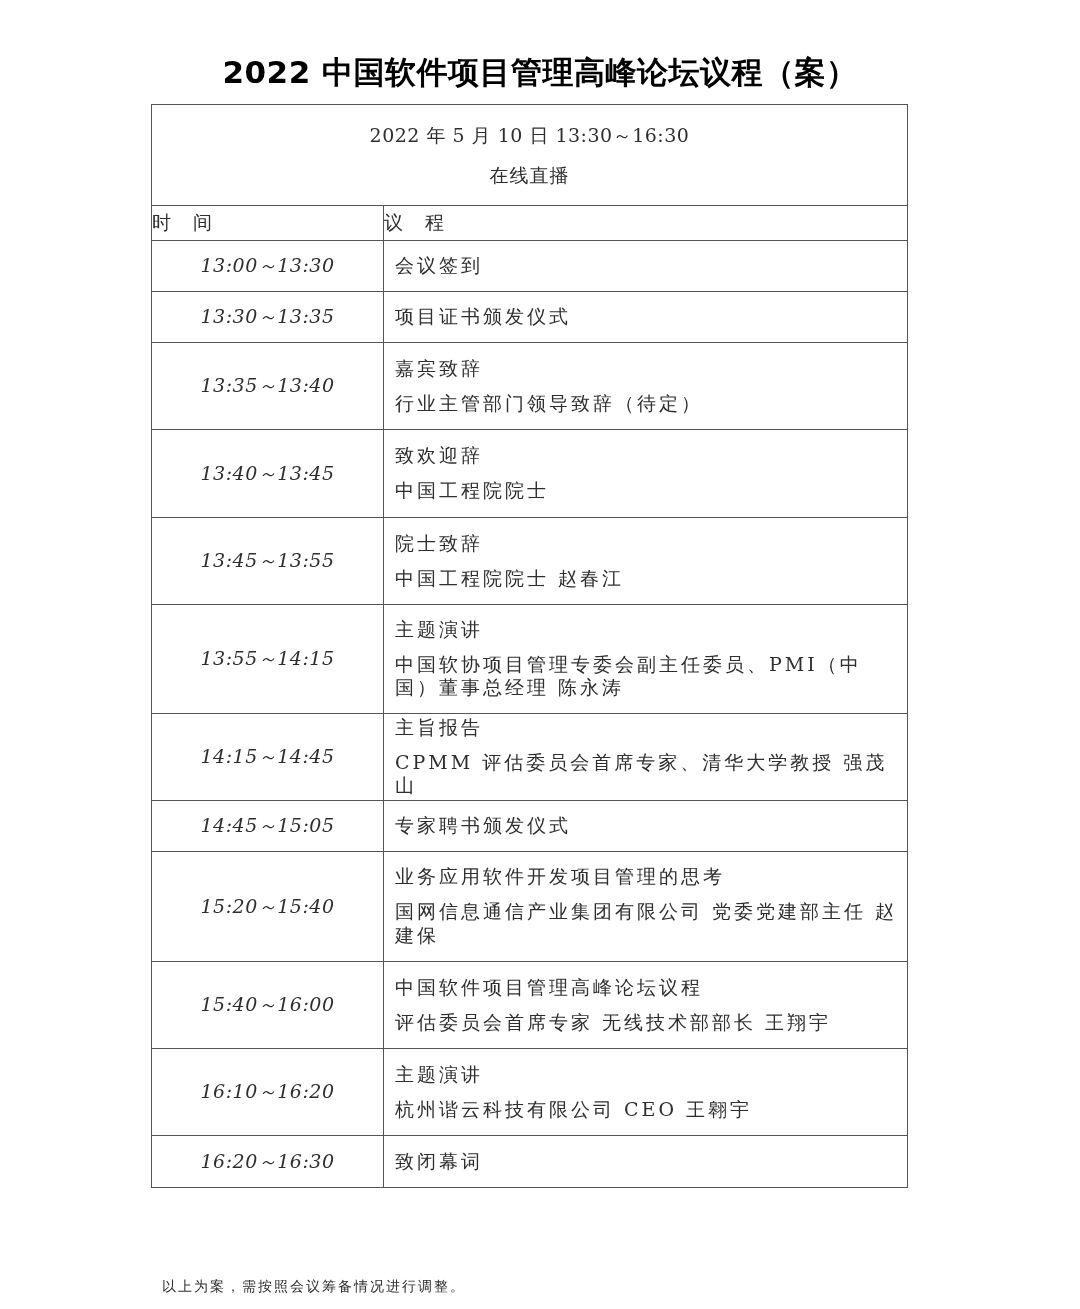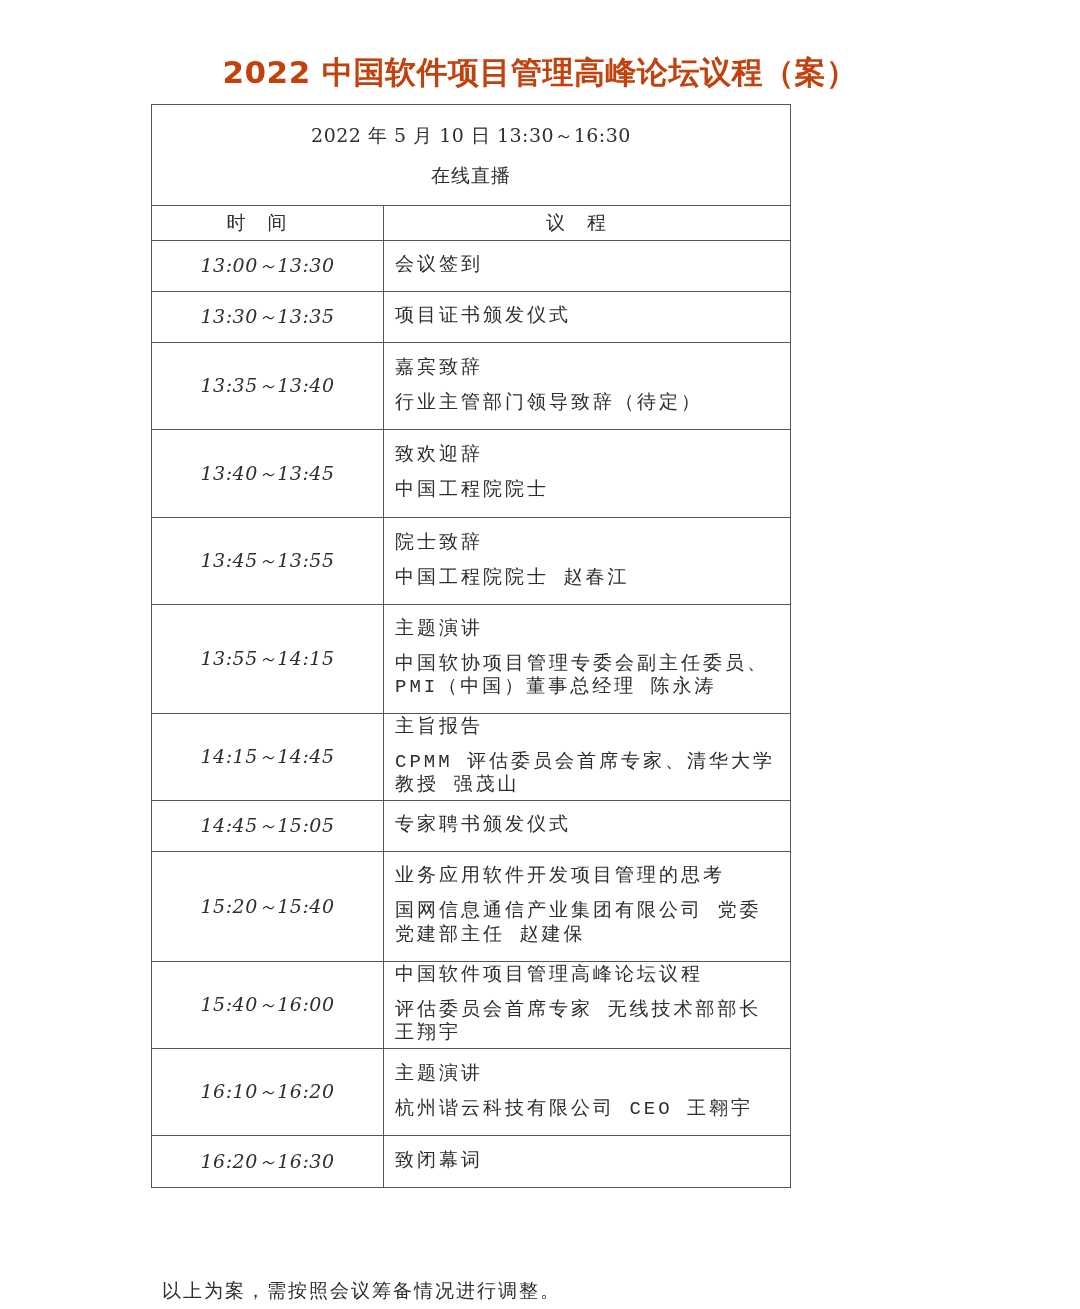--- a/index.html
+++ b/index.html
@@ -18,27 +18,27 @@
     .doc-title {
       position: absolute;
       left: 0;
       top: 52px;
       width: 1080px;
       text-align: center;
       font-family: "DejaVu Sans", "Liberation Sans", sans-serif;
       font-weight: bold;
       font-size: 31px;
       letter-spacing: 0.5px;
-      color: #c2410c;
+      color: #000000;
     }
     table.agenda {
       position: absolute;
       left: 151px;
       top: 104px;
-      width: 640px;
+      width: 757px;
       border-collapse: collapse;
       table-layout: fixed;
     }
     table.agenda td {
       border: 1.6px solid #555555;
       padding: 0;
       vertical-align: middle;
       font-size: 19px;
       color: #2e2e2e;
     }
@@ -51,49 +51,48 @@
       font-size: 19px;
       letter-spacing: 0.5px;
       margin-bottom: 14px;
       margin-top: 2px;
     }
     .header-line2 {
       font-size: 19px;
       letter-spacing: 1px;
     }
     .colhead {
-      text-align: center;
+      text-align: left;
       height: 34px;
       letter-spacing: 22px;
       font-size: 19px;
     }
     .time-cell {
       text-align: center;
       font-size: 20px;
       letter-spacing: 0.5px;
       font-style: italic;
     }
     .agenda-cell {
       padding-left: 11px !important;
       padding-right: 8px !important;
       letter-spacing: 3px;
       line-height: 1.25;
     }
     .agenda-line {
       display: block;
-      font-family: Liberation Mono, monospace;
     }
     .agenda-line + .agenda-line {
       margin-top: 11px;
     }
     .footnote {
       position: absolute;
       left: 162px;
       top: 1278px;
-      font-size: 19px;
+      font-size: 14px;
       letter-spacing: 2px;
       color: #2e2e2e;
     }
   </style>
 </head>
 <body>
 
 <div class="doc-title">2022 中国软件项目管理高峰论坛议程（案）</div>
 
 <table class="agenda">

